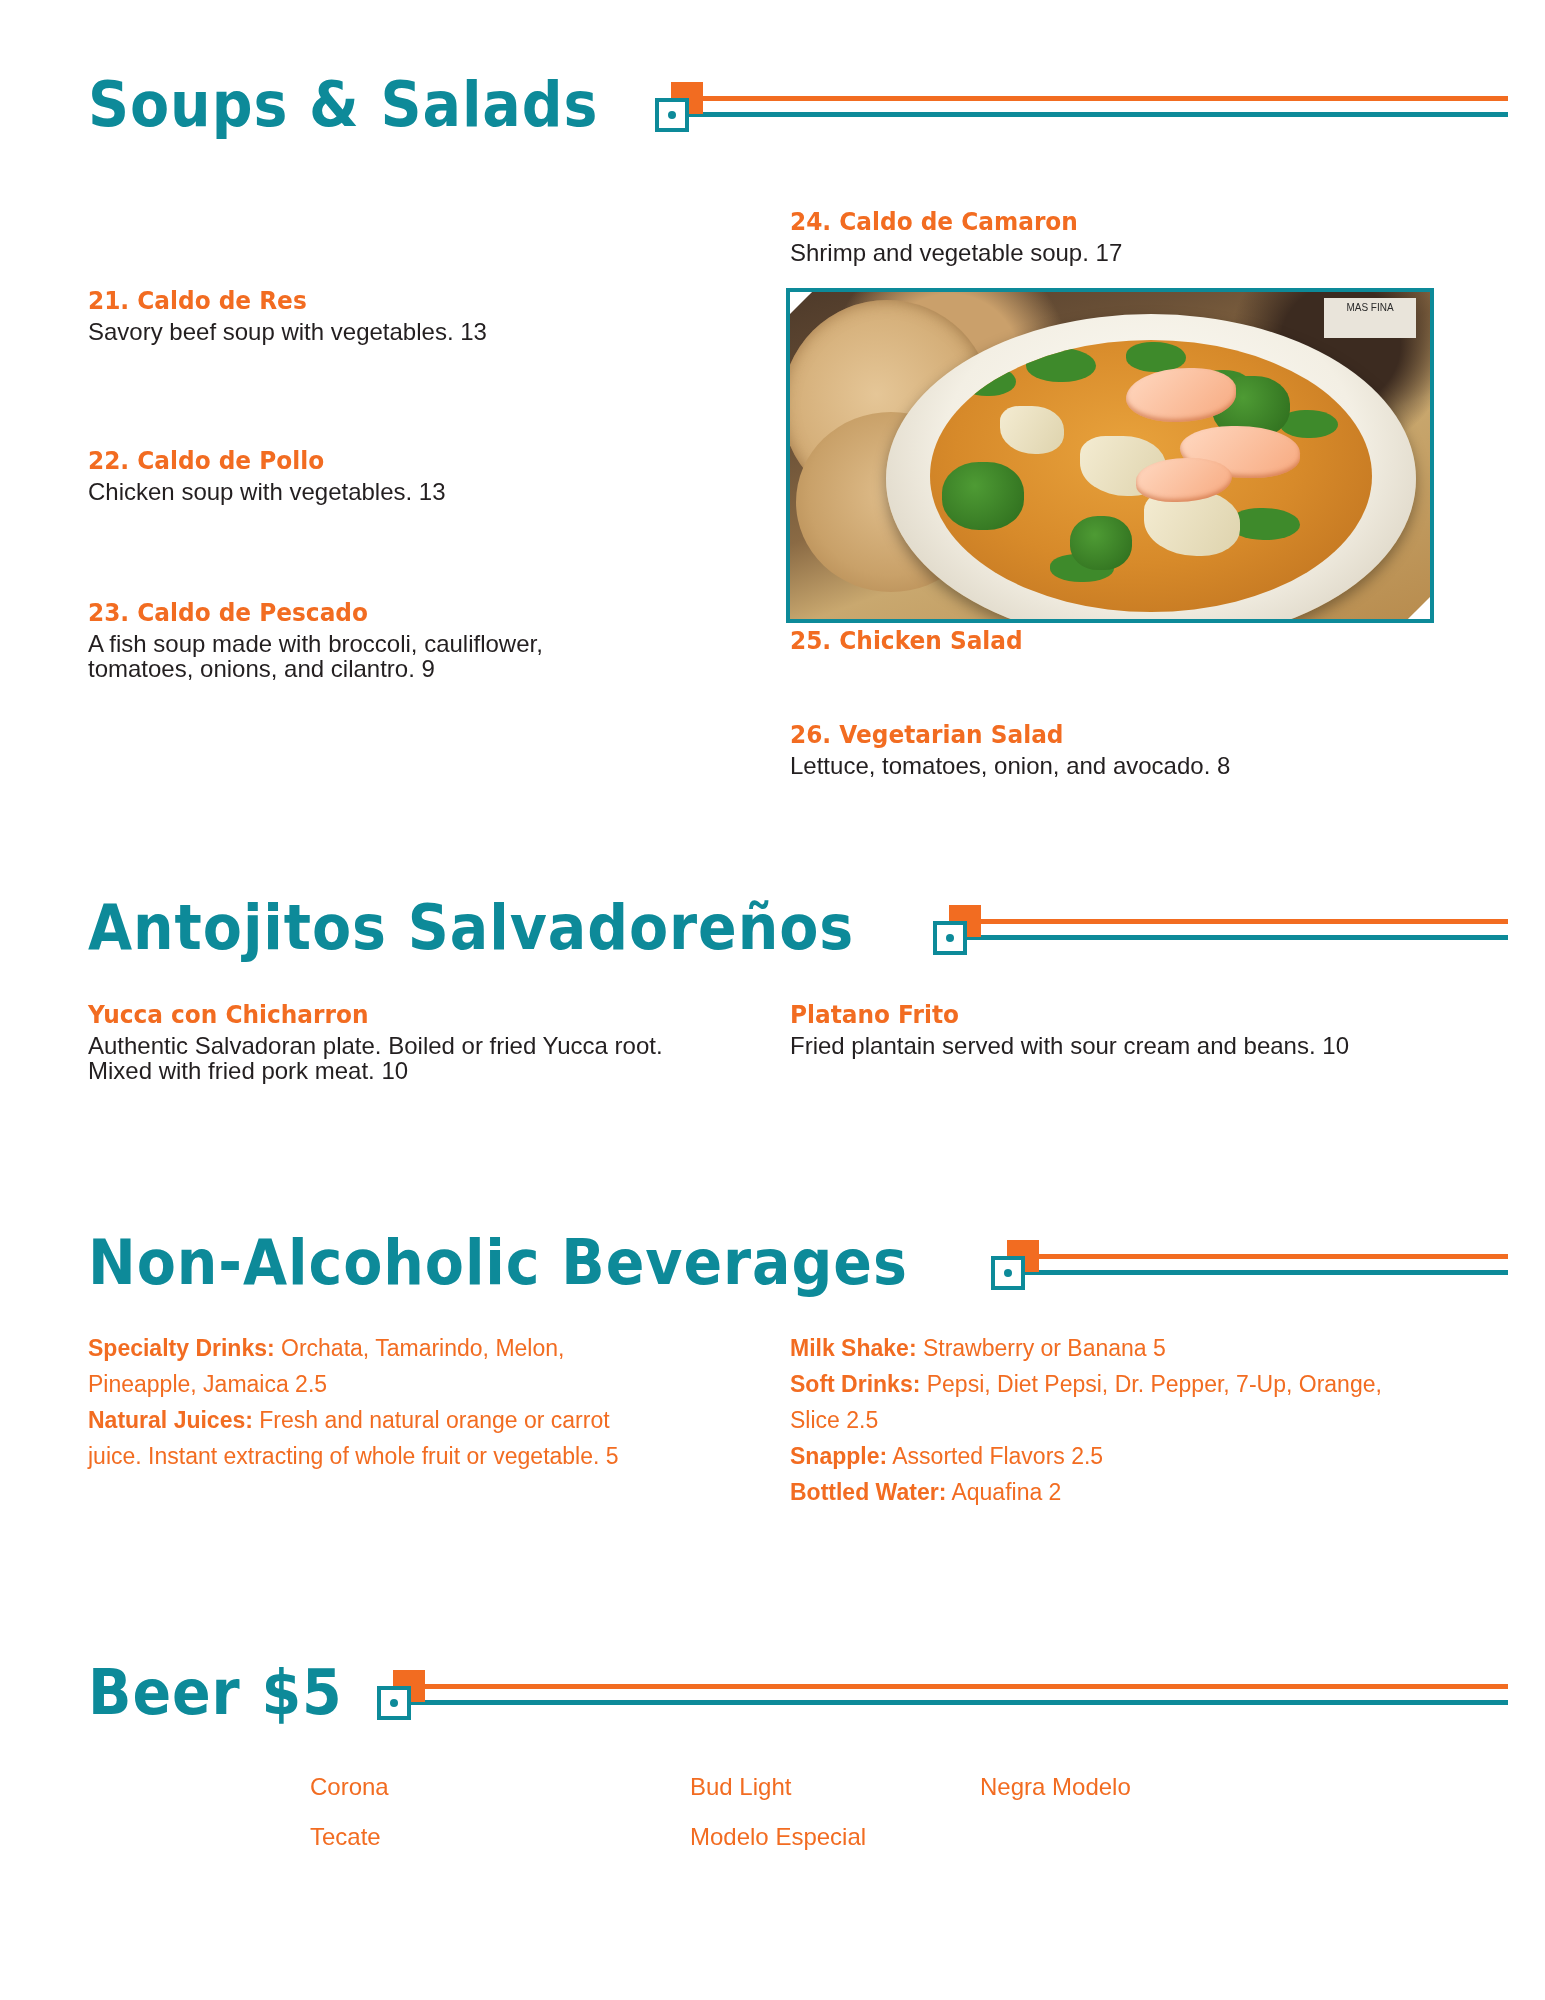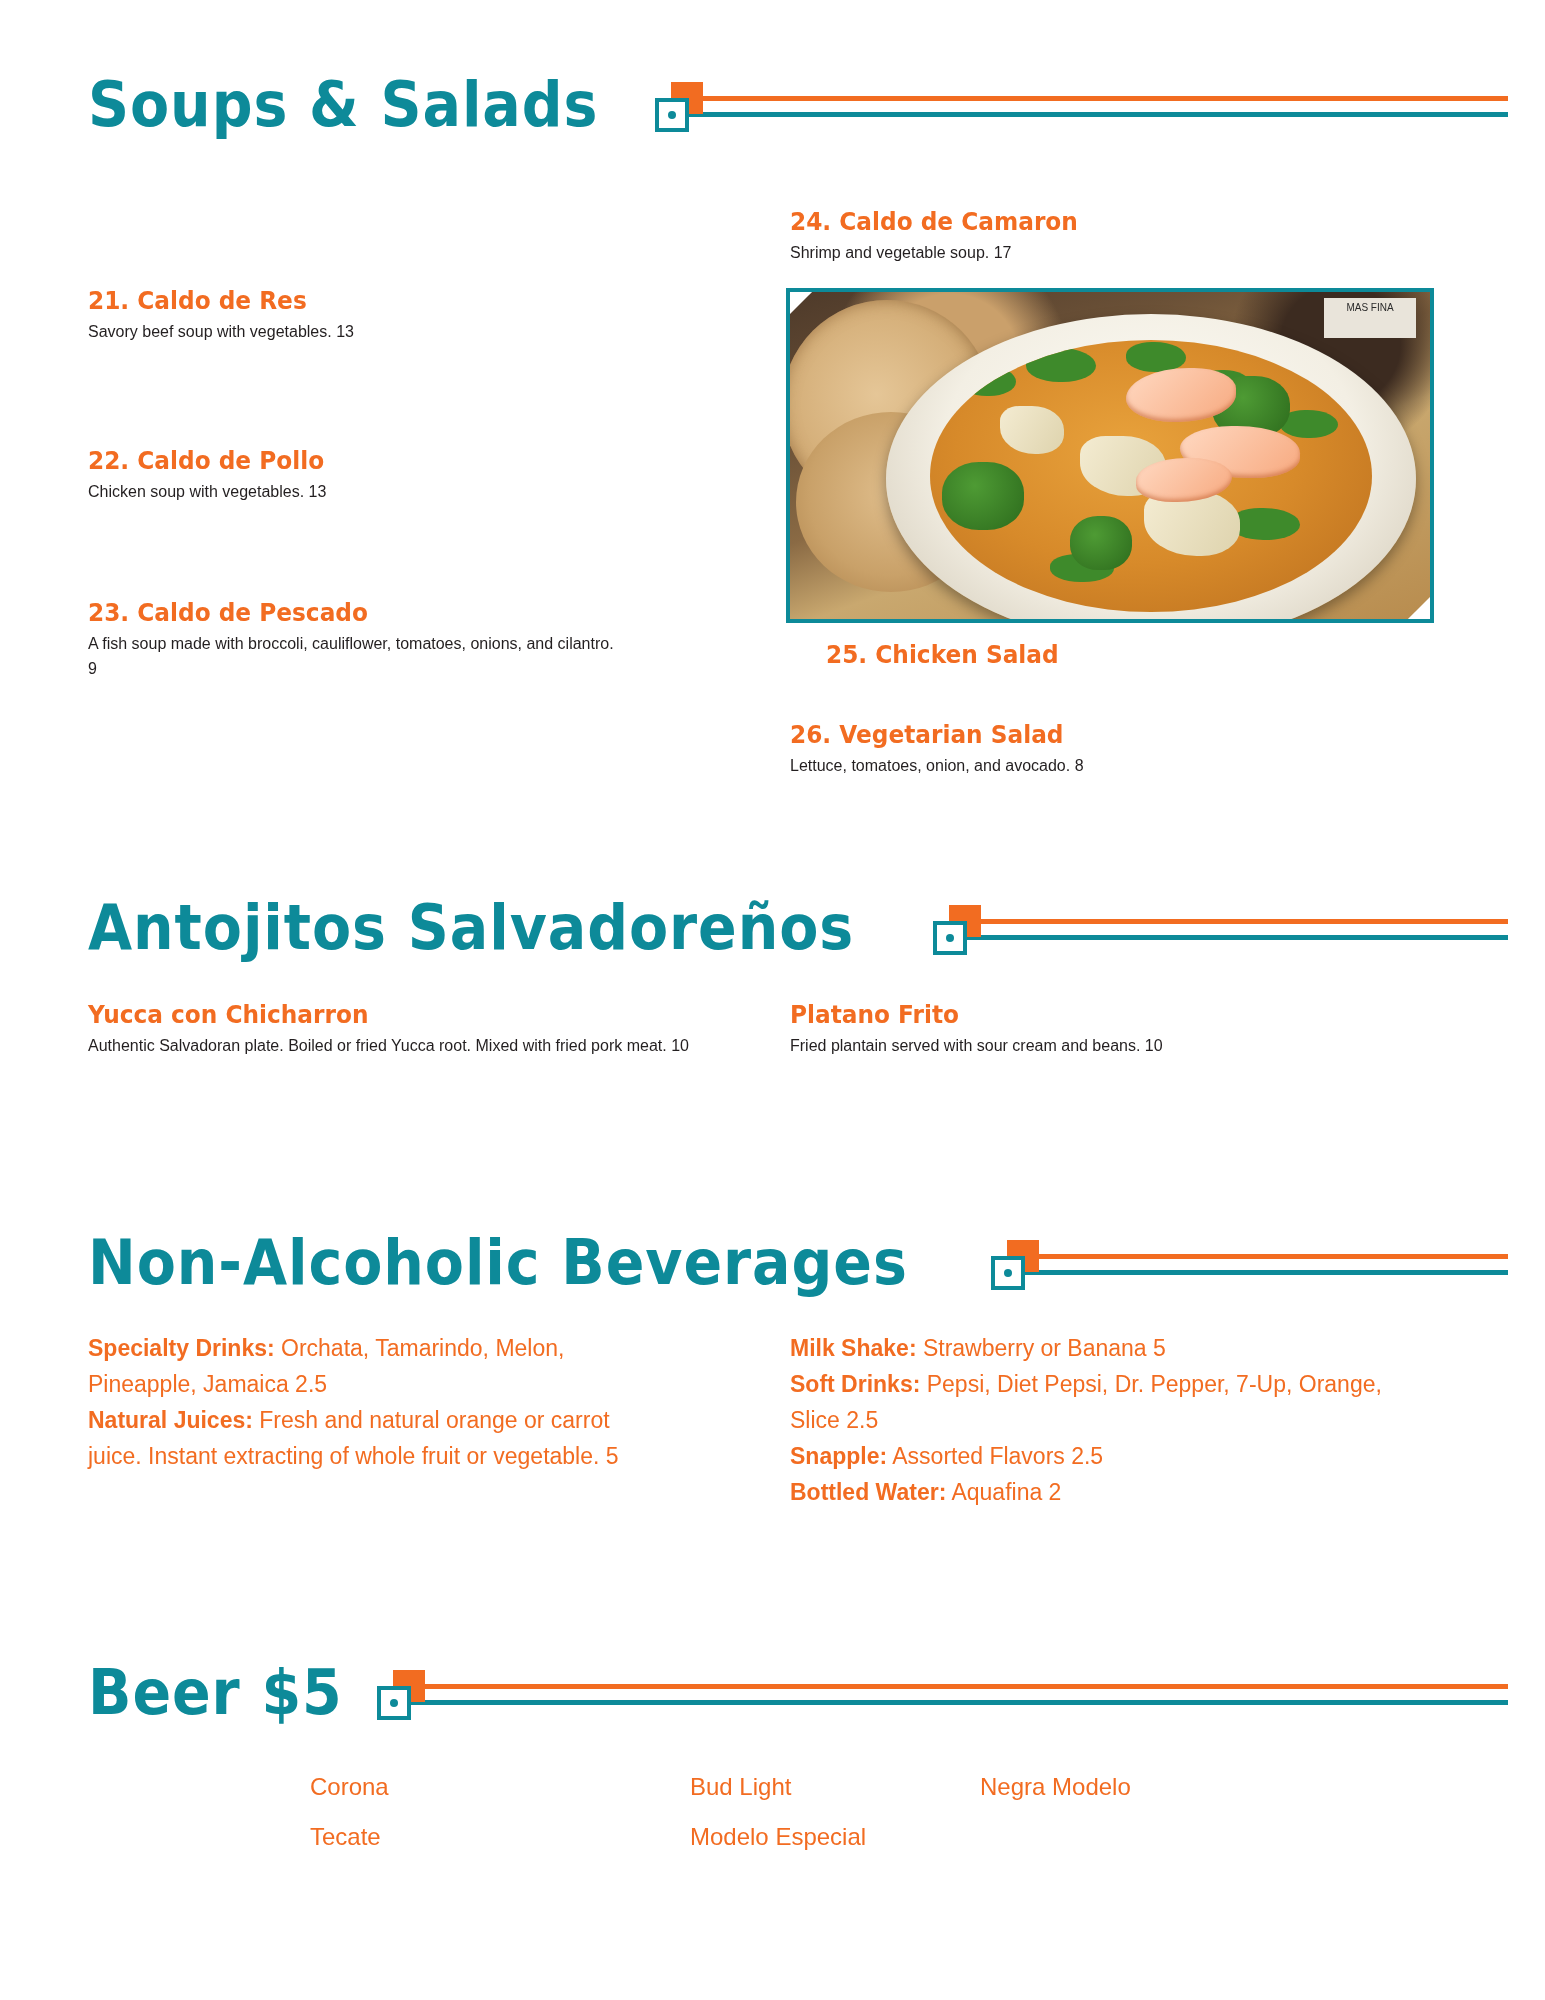--- a/index.html
+++ b/index.html
@@ -103,34 +103,34 @@
     font-weight: bold;
     color: #f26c21;
     font-size: 25px;
     line-height: 30px;
     transform: scaleX(0.93);
     transform-origin: left center;
     white-space: nowrap;
   }
   .item-desc {
     font-family: "Liberation Sans", sans-serif;
-    font-size: 16px;
+    font-size: 24px;
     line-height: 25px;
     color: #231f20;
     margin-top: 3px;
   }
 
   
   #soups-head { position: absolute; left: 88px; top: 52px; width: 1420px; }
   .soup-item-21 { position: absolute; left: 88px; top: 286px; width: 530px; }
   .soup-item-22 { position: absolute; left: 88px; top: 446px; width: 530px; }
   .soup-item-23 { position: absolute; left: 88px; top: 598px; width: 530px; }
 
   .soup-item-24 { position: absolute; left: 790px; top: 207px; width: 660px; }
-  .soup-item-25 { position: absolute; left: 790px; top: 640px; width: 660px; margin-left: 36px; }
+  .soup-item-25 { position: absolute; left: 790px; top: 626px; width: 660px; }
   .soup-item-26 { position: absolute; left: 790px; top: 720px; width: 660px; }
 
   
   .photo-frame {
     position: absolute;
     left: 786px;
     top: 288px;
     width: 648px;
     height: 335px;
     border: 4px solid #0d8a99;

